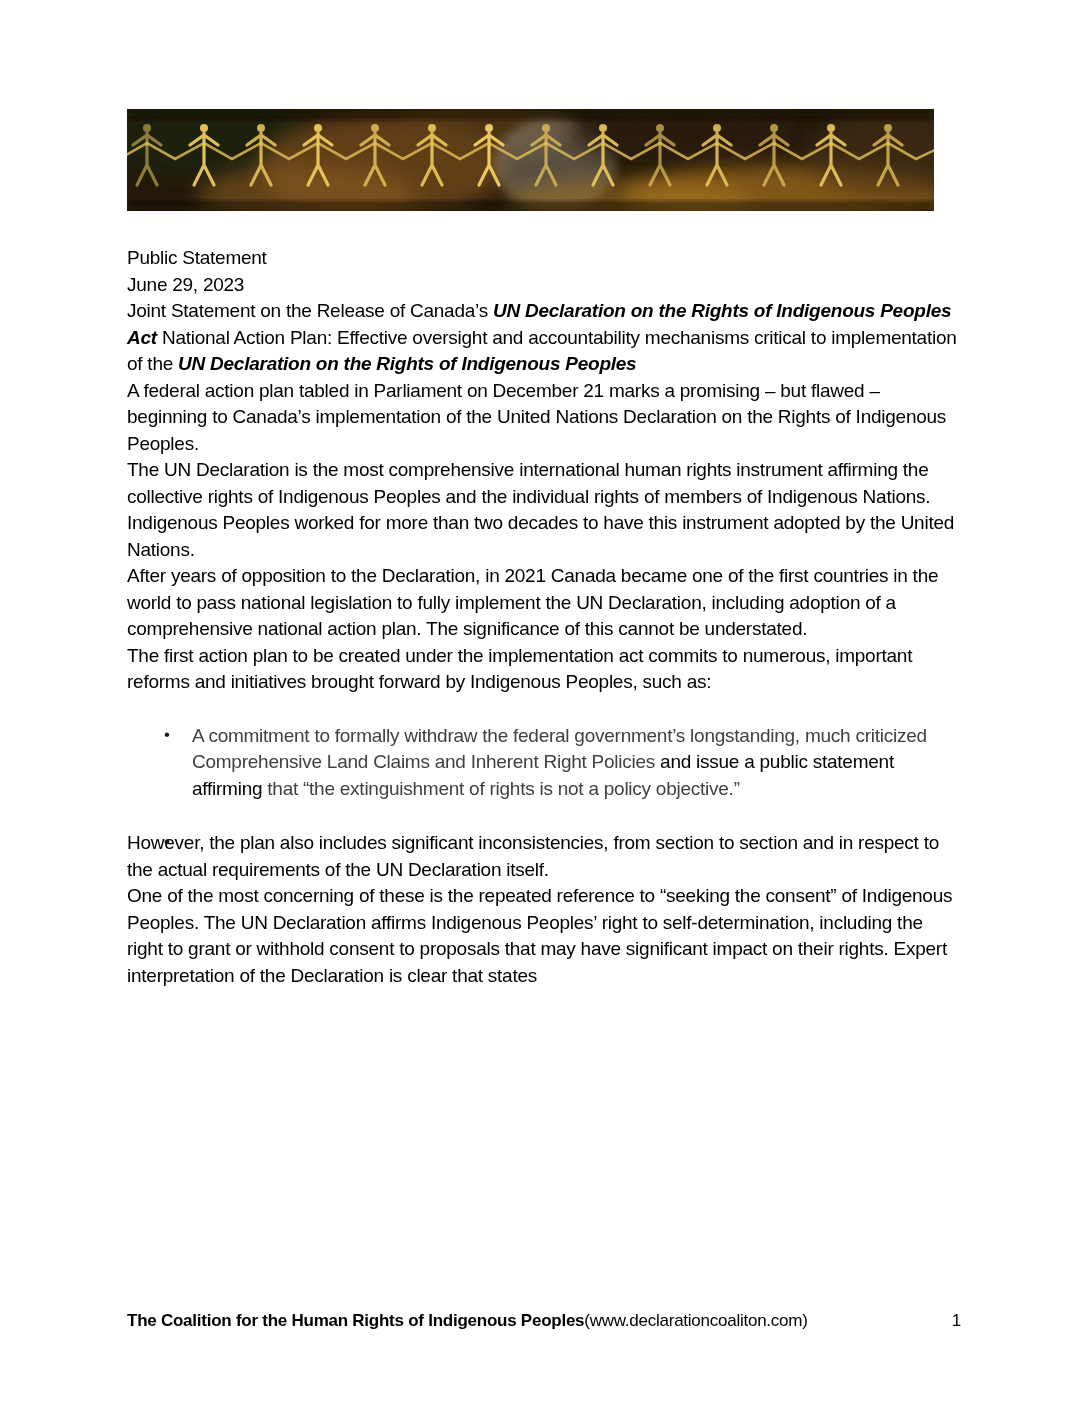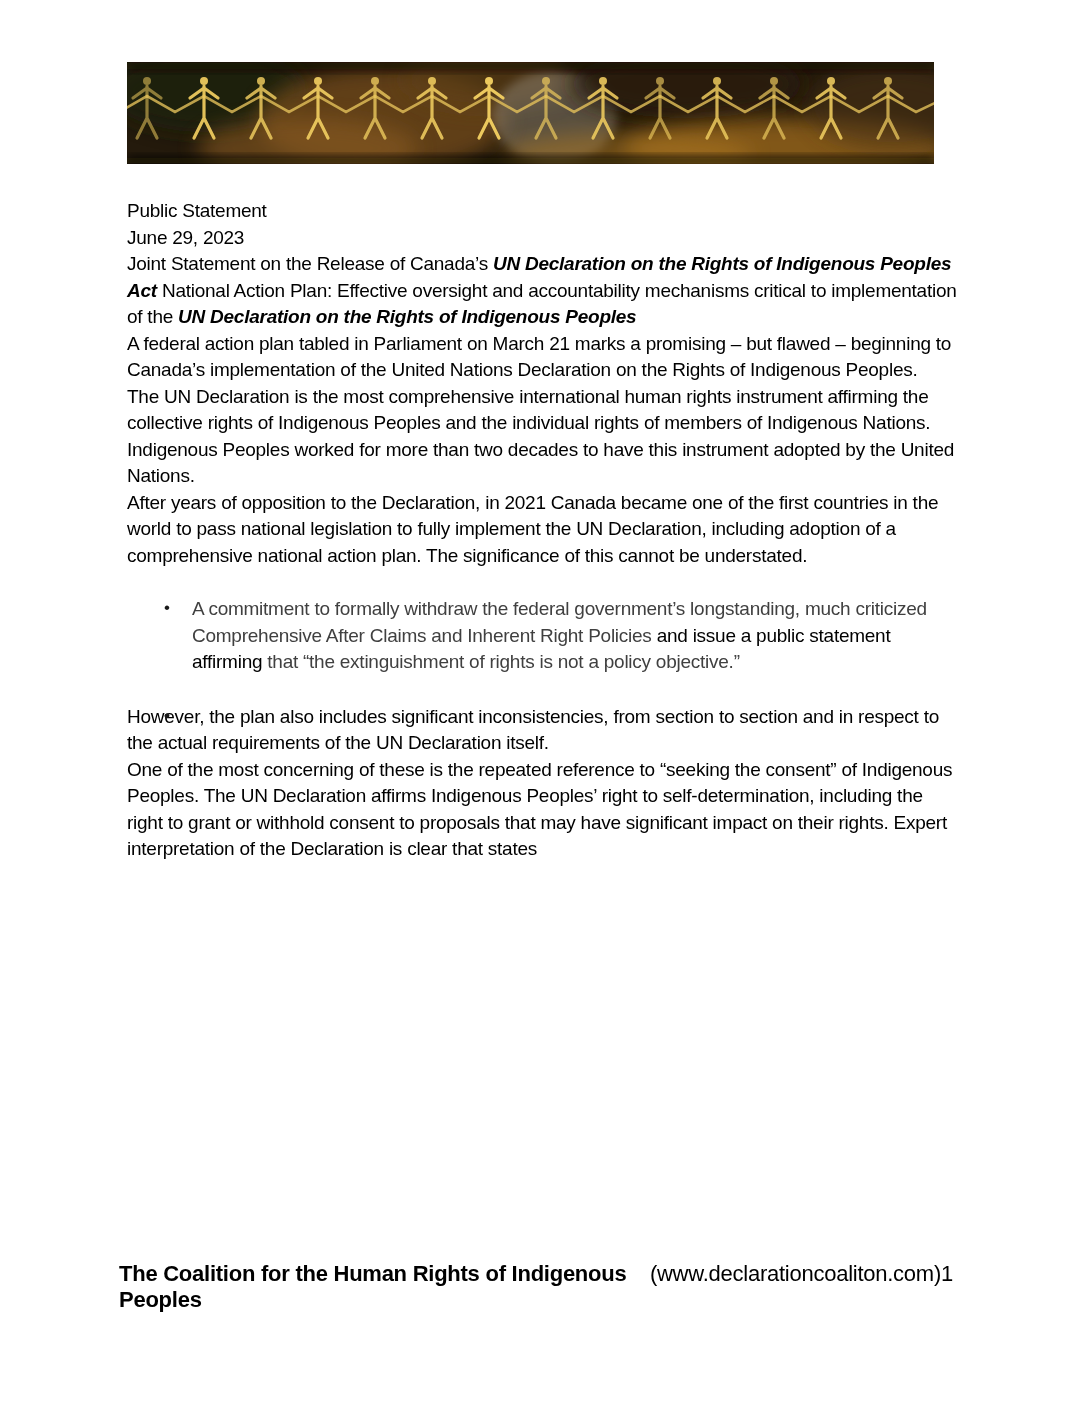--- a/index.html
+++ b/index.html
@@ -4,21 +4,21 @@
 <style>
   html, body { margin: 0; padding: 0; }
   body {
     width: 1088px; height: 1408px;
     background: #ffffff;
     font-family: "Liberation Sans", sans-serif;
     color: #000000;
     position: relative;
     overflow: hidden;
   }
-  .page { position: absolute; inset: 0; }
+  .page { position: absolute; inset: 0; margin-top: 47px; }
 
   .banner {
     position: absolute; left: 127px; top: 62px;
     width: 807px; height: 102px;
     overflow: hidden;
   }
   .banner svg { display: block; width: 100%; height: 100%; }
 
   .content {
     position: absolute; left: 127px; top: 198px;
@@ -42,23 +42,23 @@
 
   
   .run-n  { }
   .run-i  { }
   .run-b  { font-weight: normal; }
   .run-bi { font-weight: bold; font-style: italic; }
   .run-g  { color: #404040; }
   .run-gi { color: #404040; font-style: italic; }
 
   .footer {
-    position: absolute; left: 119px; top: 1261px;
+    position: absolute; left: 127px; top: 1261px;
     width: 834px;
-    font-size: 22px; line-height: 26px;
+    font-size: 17px; line-height: 26px;
     letter-spacing: -0.25px;
     display: flex; align-items: baseline;
   }
   .footer .org { font-weight: bold; }
   .footer .site { font-weight: normal; }
   .footer .spacer { flex: 1; }
   .footer .pagenum { font-weight: normal; }
 </style>
 </head>
 <body>
@@ -107,28 +107,29 @@
       <use href="#fig" x="704" opacity="0.90"></use>
       <use href="#fig" x="761" opacity="0.75"></use>
     </svg>
   </div>
 
   <div class="content">
     <p class="meta-line">Public Statement</p>
     <p class="meta-line">June 29, 2023</p>
     <p class="doc-title"><span class="run-b">Joint Statement on the Release of Canada’s </span><span class="run-bi">UN Declaration on the Rights of Indigenous Peoples Act</span><span class="run-b"> National Action Plan: Effective oversight and accountability mechanisms critical to implementation of the </span><span class="run-bi">UN Declaration on the Rights of Indigenous Peoples</span></p>
 
-    <p class="para"><span class="run-n">A federal action plan tabled in Parliament on March 21 marks a promising – but flawed – beginning to Canada’s implementation of the </span><span class="run-i">United Nations Declaration on the Rights of Indigenous Peoples</span><span class="run-n">.</span></p>
+    <p class="para"><span class="run-n">A federal action plan tabled in Parliament on December 21 marks a promising – but flawed – beginning to Canada’s implementation of the </span><span class="run-i">United Nations Declaration on the Rights of Indigenous Peoples</span><span class="run-n">.</span></p>
     <p class="para"><span class="run-n">The </span><span class="run-i">UN Declaration</span><span class="run-n"> is the most comprehensive international human rights instrument affirming the collective rights of Indigenous Peoples and the individual rights of members of Indigenous Nations. Indigenous Peoples worked for more than two decades to have this instrument adopted by the United Nations.</span></p>
     <p class="para"><span class="run-n">After years of opposition to the </span><span class="run-i">Declaration</span><span class="run-n">, in 2021 Canada became one of the first countries in the world to pass national legislation to fully implement the </span><span class="run-i">UN Declaration</span><span class="run-n">, including adoption of a comprehensive national action plan. The significance of this cannot be understated.</span></p>
+    <p class="para"><span class="run-n">The first action plan to be created under the implementation act commits to numerous, important reforms and initiatives brought forward by Indigenous Peoples, such as:</span></p>
 
     <ul class="bullets">
       <li>
         <span class="bullet-glyph">•</span>
-        <span><span class="run-g">A commitment to formally withdraw the federal government’s longstanding, much criticized Comprehensive After Claims and Inherent Right Policies </span><span class="run-b">and issue a public statement affirming</span><span class="run-g"> that “the extinguishment of rights is not a policy objective.”</span></span>
+        <span><span class="run-g">A commitment to formally withdraw the federal government’s longstanding, much criticized Comprehensive Land Claims and Inherent Right Policies </span><span class="run-b">and issue a public statement affirming</span><span class="run-g"> that “the extinguishment of rights is not a policy objective.”</span></span>
       </li>
       <li>
         <span class="bullet-glyph">•</span>
       </li>
       <li>
         <span class="bullet-glyph">•</span>
       </li>
     </ul>
 
     <p class="para"><span class="run-n">However, the plan also includes significant inconsistencies, from section to section and in respect to the actual requirements of the </span><span class="run-i">UN Declaration</span><span class="run-n"> itself.</span></p>

